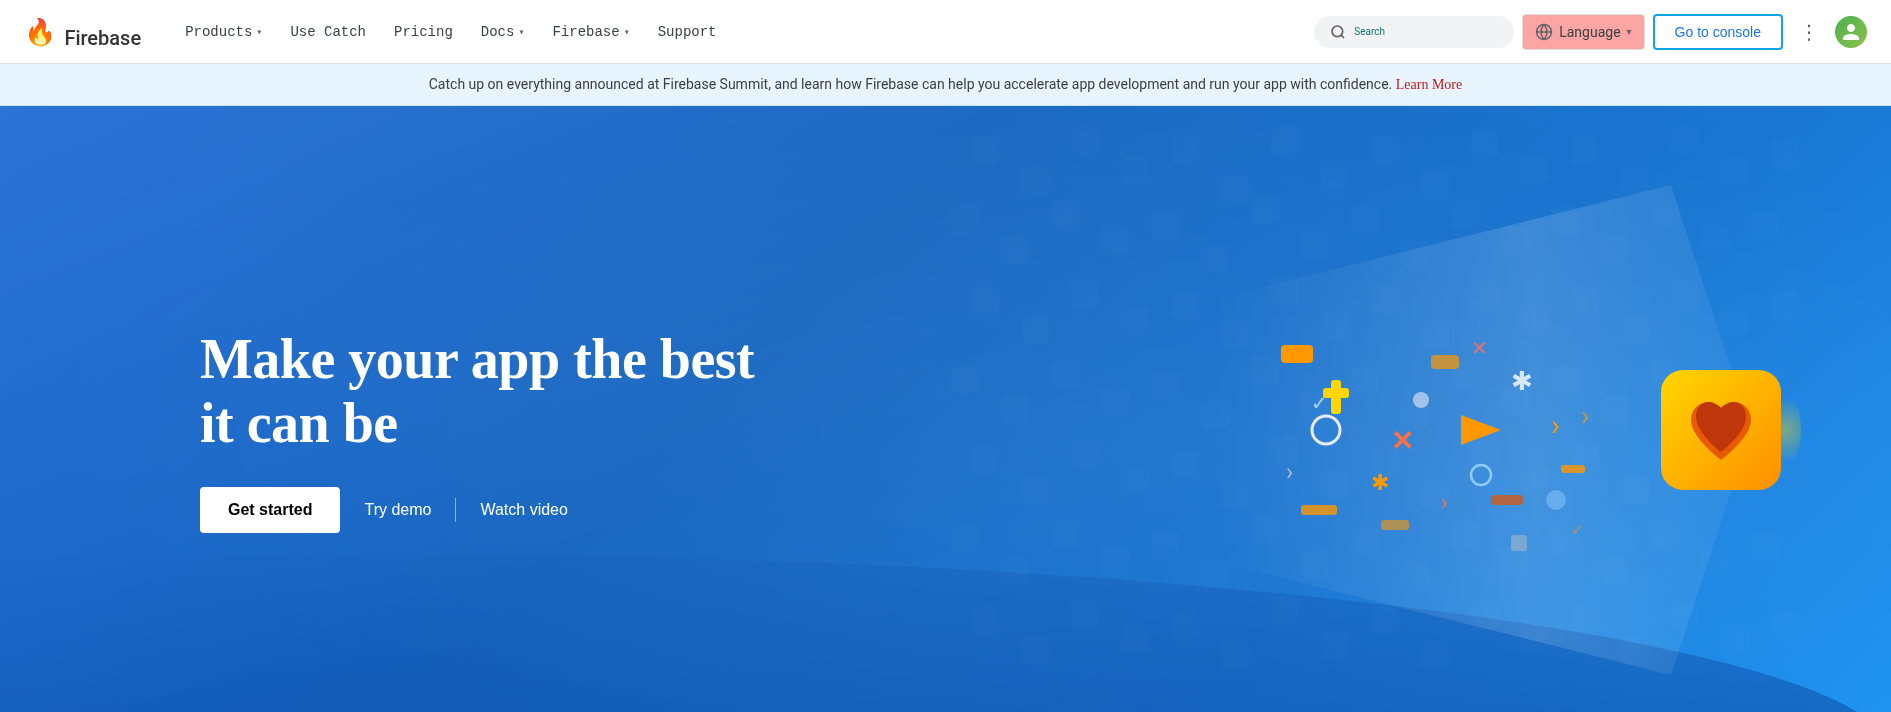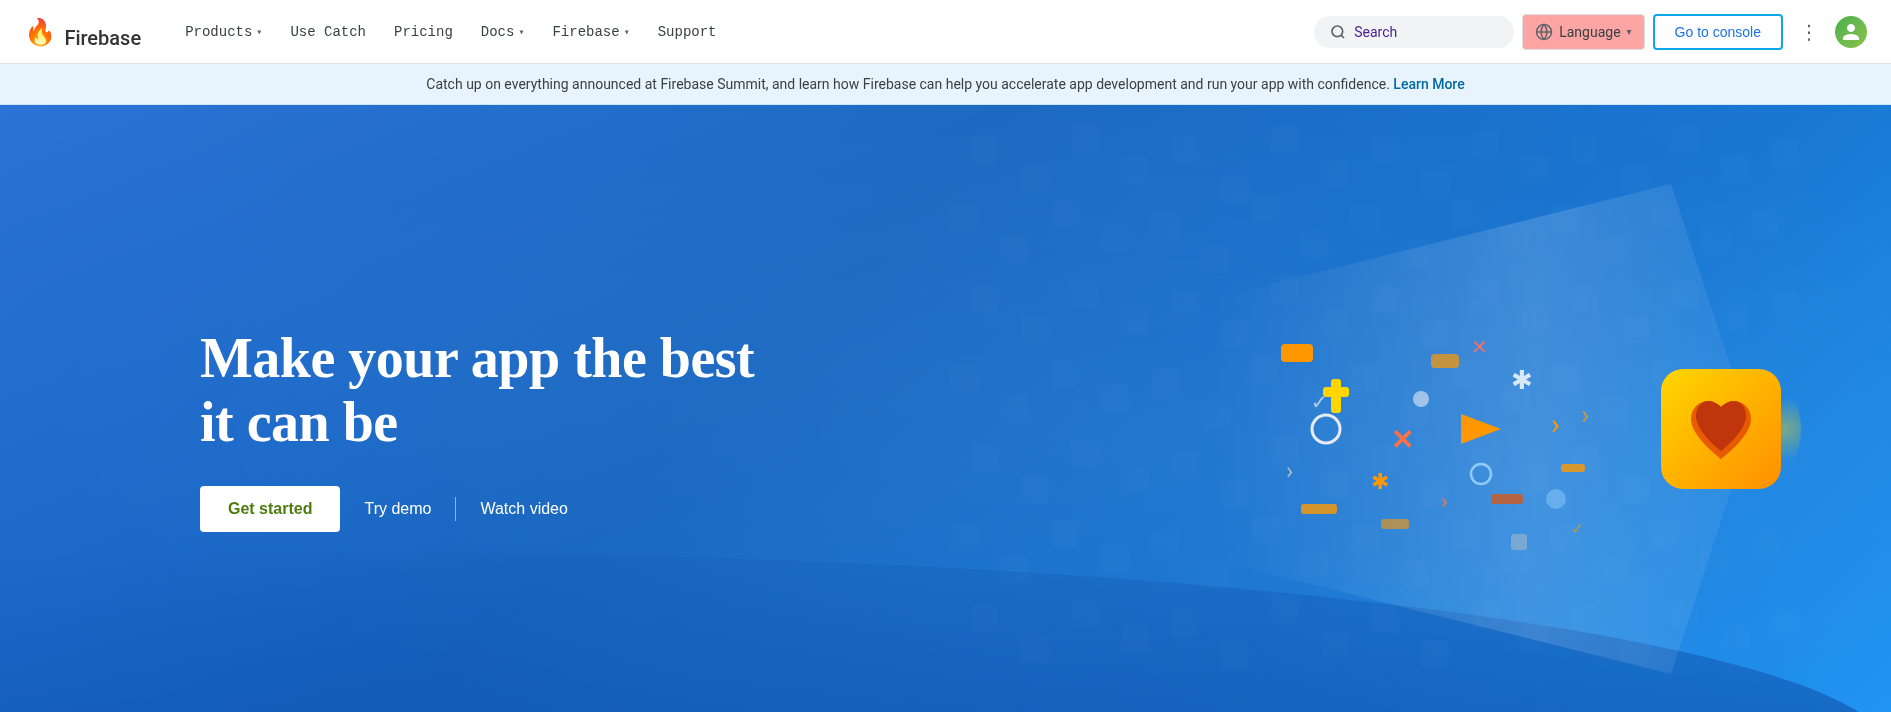--- a/index.html
+++ b/index.html
@@ -65,22 +65,22 @@
       border-radius: 24px;
       padding: 8px 16px;
       width: 200px;
       cursor: pointer;
     }
     .search-icon-svg {
       color: #5f6368;
       font-size: 16px;
     }
     .search-text {
-      font-size: 14px;
-      color: #4c1d95;
+      font-size: 10px;
+      color: #0f766e;
     }
     .language-btn {
       display: flex;
       align-items: center;
       gap: 6px;
       padding: 8px 12px;
       font-size: 14px;
       color: #3c4043;
       cursor: pointer;
       border-radius: 4px;
@@ -122,23 +122,24 @@
     
     .banner {
       background: #e8f4fd;
       text-align: center;
       padding: 12px 24px;
       font-size: 14px;
       color: #3c4043;
       border-bottom: 1px solid #cce5f6;
     }
     .banner a {
-      color: #0369a1;
+      color: #b91c1c;
       text-decoration: none;
       font-weight: 500;
+      font-family: Liberation Serif, serif;
     }
 
     
     .hero {
       background: linear-gradient(135deg, #1967d2 0%, #1565c0 40%, #1976d2 70%, #2196f3 100%);
       min-height: 648px;
       display: flex;
       align-items: center;
       position: relative;
       overflow: hidden;
@@ -190,21 +191,21 @@
       margin-bottom: 48px;
       max-width: 520px;
     }
     .hero-actions {
       display: flex;
       align-items: center;
       gap: 0;
     }
     .btn-get-started {
       background: #fff;
-      color: #4d7c0f;
+      color: #000000;
       border: none;
       border-radius: 4px;
       padding: 14px 28px;
       font-size: 16px;
       font-weight: 600;
       cursor: pointer;
       white-space: nowrap;
     }
     .btn-try-demo {
       background: transparent;

